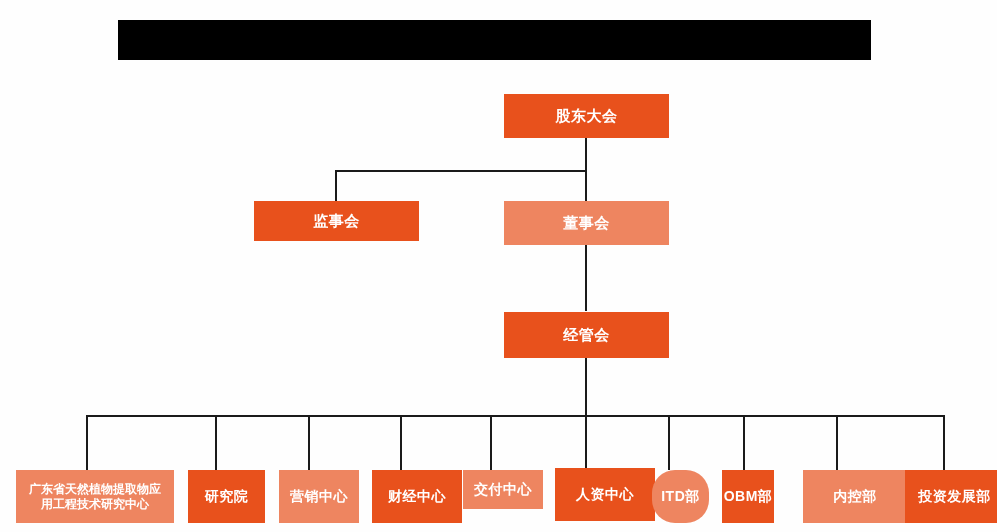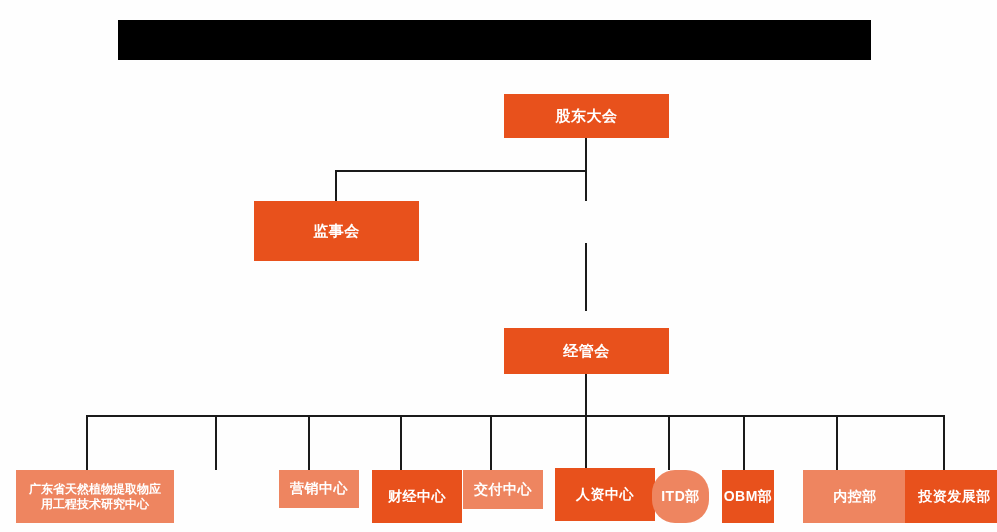--- a/index.html
+++ b/index.html
@@ -33,21 +33,21 @@
     line-height: 1.25;
     letter-spacing: 0.5px;
     font-weight: 700;
     white-space: pre-line;
   }
   .node.dark   { background: #e8511c; }
   .node.light  { background: #ee8560; }
 
   .node-l1 { font-size: 15px; }
   .node-l2 { font-size: 15px; }
-  .node-l3 { font-size: 15px; margin-top: 16px; }
+  .node-l3 { font-size: 15px; }
   .node-l4 { font-size: 14px; margin-left: 12px; }
   .node-l4.small { font-size: 12px; letter-spacing: 0px; }
 
   .conn {
     position: absolute;
     background: #1a1a1a;
   }
   .conn.v { width: 2px; }
   .conn.h { height: 2px; }
 </style>
@@ -77,29 +77,31 @@
   <div class="conn v" style="left:400px; top:415px; height:55px;"></div>
   <div class="conn v" style="left:490px; top:415px; height:55px;"></div>
   <div class="conn v" style="left:585px; top:415px; height:55px;"></div>
   <div class="conn v" style="left:668px; top:415px; height:55px;"></div>
   <div class="conn v" style="left:743px; top:415px; height:55px;"></div>
   <div class="conn v" style="left:836px; top:415px; height:55px;"></div>
   <div class="conn v" style="left:943px; top:415px; height:55px;"></div>
 
   <div class="node dark node-l1" style="left:504px; top:94px; width:165px; height:44px;">股东大会</div>
 
-  <div class="node dark node-l2" style="left:254px; top:201px; width:165px; height:60px;">监事会</div>
+  <div class="node dark node-l2" style="left:254px; top:201px; width:165px; height:40px;">监事会</div>
+  <div class="node light node-l2" style="left:504px; top:201px; width:165px; height:44px;">董事会</div>
 
   <div class="node dark node-l3" style="left:504px; top:312px; width:165px; height:46px;">经管会</div>
 
   <div class="node light node-l4 small" style="left:4px; top:470px; width:158px; height:53px;">广东省天然植物提取物应
 用工程技术研究中心</div>
 
+  <div class="node dark node-l4" style="left:176px; top:470px; width:77px; height:53px;">研究院</div>
 
-  <div class="node light node-l4" style="left:267px; top:470px; width:80px; height:38px;">营销中心</div>
+  <div class="node light node-l4" style="left:267px; top:470px; width:80px; height:53px;">营销中心</div>
 
   <div class="node dark node-l4" style="left:360px; top:470px; width:90px; height:53px;">财经中心</div>
 
   <div class="node light node-l4" style="left:451px; top:470px; width:80px; height:39px;">交付中心</div>
 
   <div class="node dark node-l4" style="left:543px; top:468px; width:100px; height:53px;">人资中心</div>
 
   <div class="node light node-l4" style="left:640px; top:470px; width:57px; height:53px;border-radius:23px;">ITD部</div>
 
   <div class="node dark node-l4" style="left:710px; top:470px; width:52px; height:53px;">OBM部</div>

